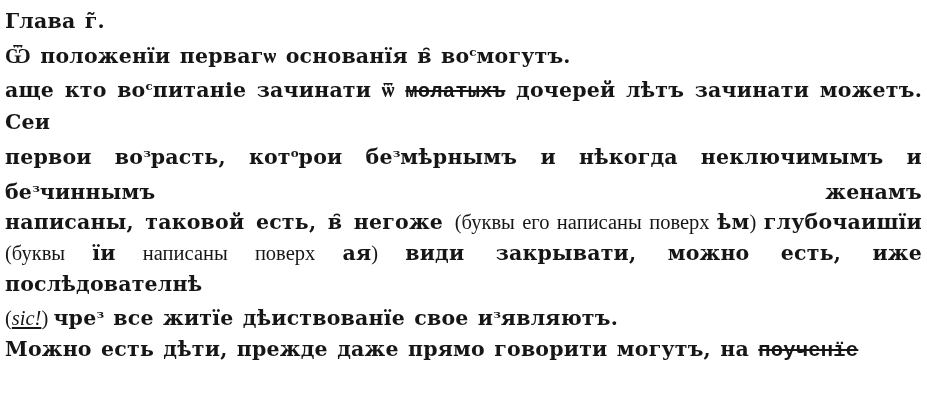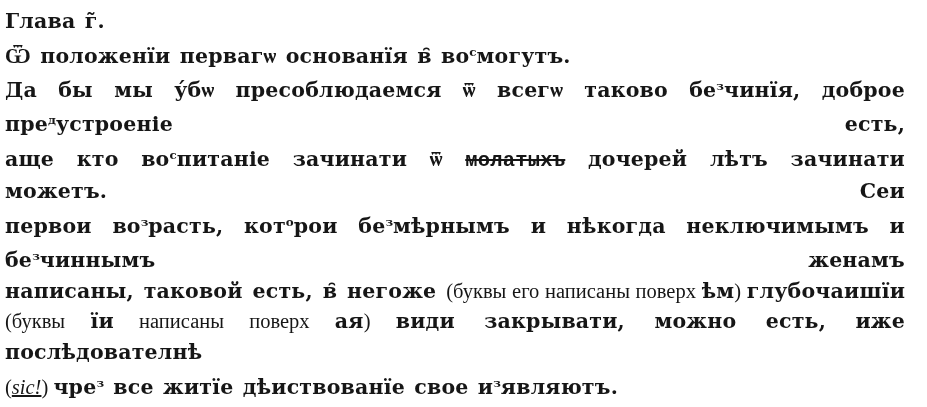--- a/index.html
+++ b/index.html
@@ -9,21 +9,21 @@
   }
   body {
     width: 927px;
     height: 407px;
     overflow: hidden;
   }
   .page {
     box-sizing: border-box;
     width: 927px;
     height: 407px;
-    padding: 6px 22px 0 5px;
+    padding: 6px 5px 0 5px;
     background: #ffffff;
   }
   .line {
     line-height: 30.8px;
     font-size: 20.5px;
     color: #161616;
     white-space: normal;
   }
   .line.j {
     text-align: justify;
@@ -49,21 +49,20 @@
   }
   .strike { text-decoration: line-through; text-decoration-thickness: 1.5px; font-family: Liberation Mono, monospace; }
 </style>
 </head>
 <body>
 
 <main class="page">
   <div id="doc">
       <div class="line"><span class="cs">Глава г̃.</span></div>
       <div class="line"><span class="cs">Ѿ положенїи первагѡ основанїя в̑ во</span><span class="cs sup">с</span><span class="cs">могутъ.</span></div>
-      <div class="line j"><span class="cs">Да бы мы у́бѡ пресоблюдаемся ѿ всегѡ таково бе</span><span class="cs sup">з</span><span class="cs">чинїя, доброе пре</span><span class="cs sup">д</span><span class="cs">устроеніе есть,</span></div>
       <div class="line j"><span class="cs">аще кто во</span><span class="cs sup">с</span><span class="cs">питаніе зачинати ѿ </span><span class="cs strike">молатыхъ</span><span class="cs"> дочерей лѣтъ зачинати можетъ. Сеи</span></div>
       <div class="line j"><span class="cs">первои во</span><span class="cs sup">з</span><span class="cs">расть, кот</span><span class="cs sup">о</span><span class="cs">рои бе</span><span class="cs sup">з</span><span class="cs">мѣрнымъ и нѣкогда неключимымъ и бе</span><span class="cs sup">з</span><span class="cs">чиннымъ женамъ</span></div>
       <div class="line j"><span class="cs">написаны, таковой есть, в̑ негоже </span><span class="ed">(буквы его написаны поверх </span><span class="cs">ѣм</span><span class="ed">) </span><span class="cs">глубочаишїи</span></div>
       <div class="line j"><span class="ed">(буквы </span><span class="cs">їи</span><span class="ed"> написаны поверх </span><span class="cs">ая</span><span class="ed">) </span><span class="cs">види закрывати, можно есть, иже послѣдователнѣ</span></div>
       <div class="line"><span class="ed">(</span><span class="ed italic">sic!</span><span class="ed">) </span><span class="cs">чре</span><span class="cs sup">з</span><span class="cs"> все житїе дѣиствованїе свое и</span><span class="cs sup">з</span><span class="cs">являютъ.</span></div>
       <div class="line"><span class="cs">Можно есть дѣти, прежде даже прямо говорити могутъ, на </span><span class="cs strike">поученїе</span></div>
     </div>
 </main>
 
 </body></html>

